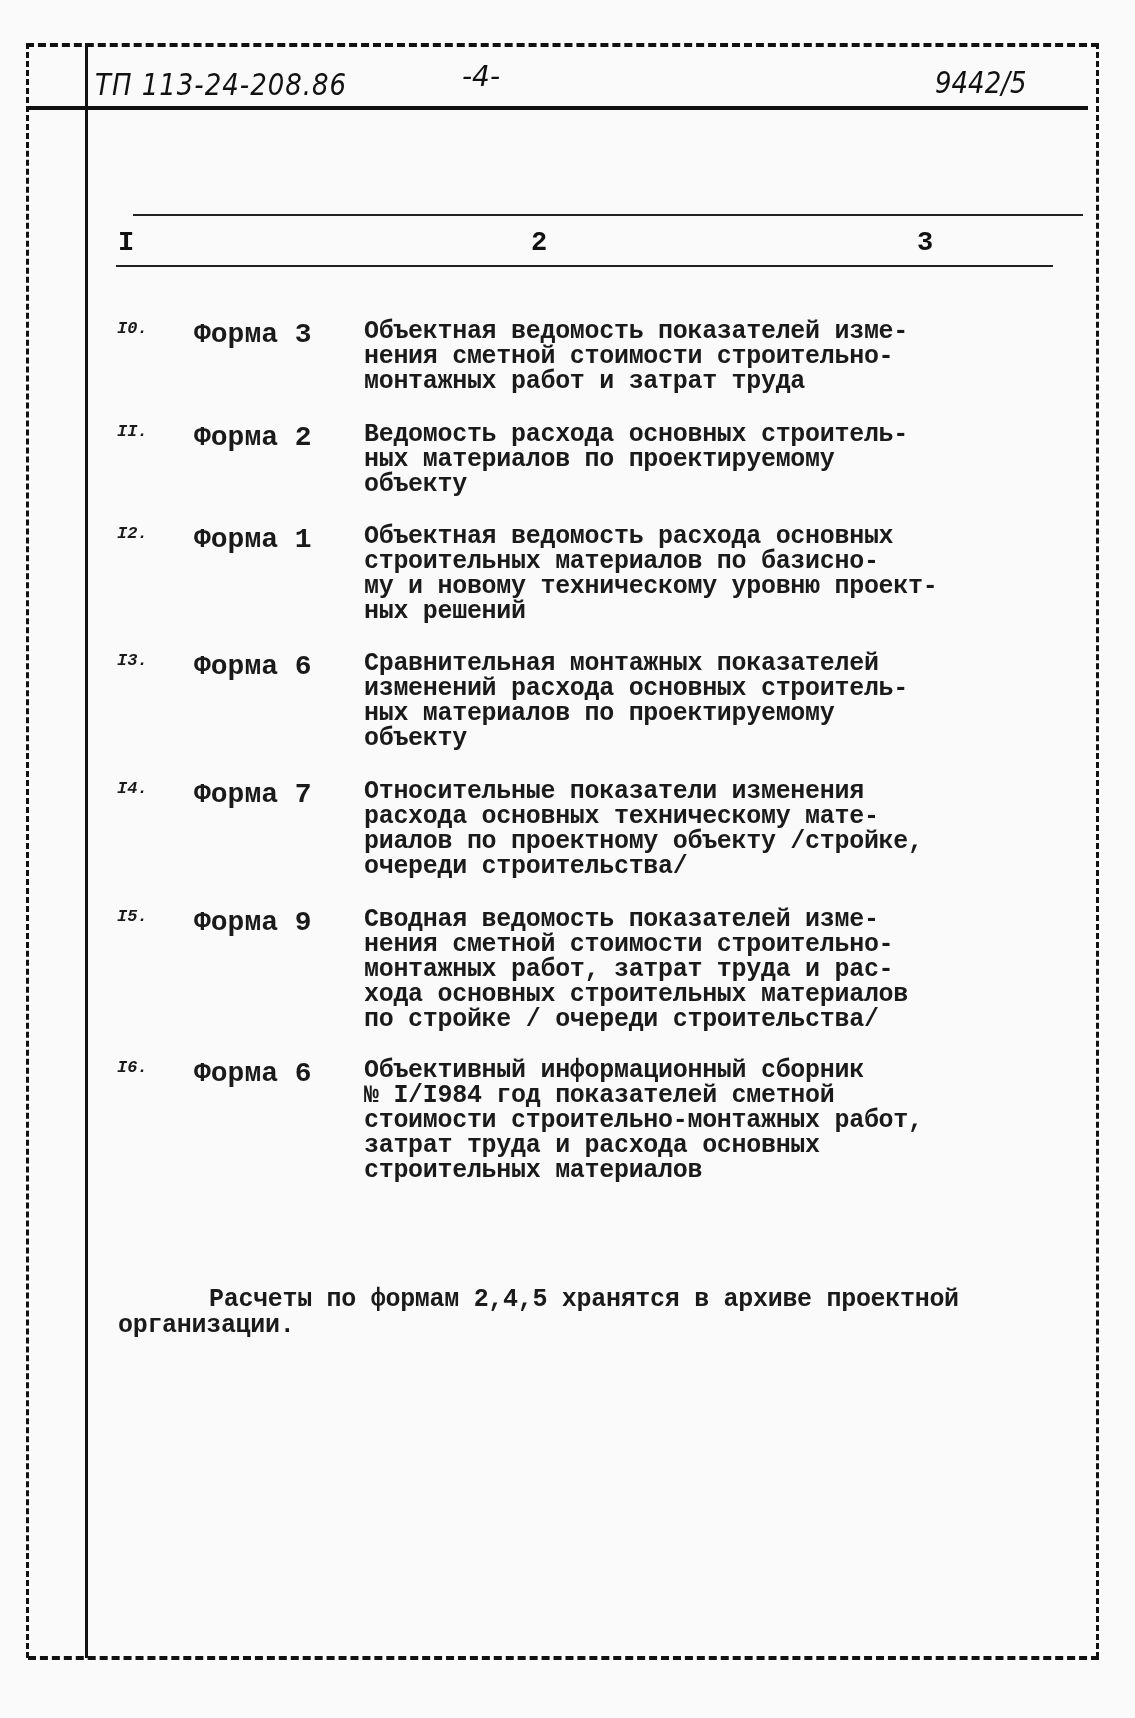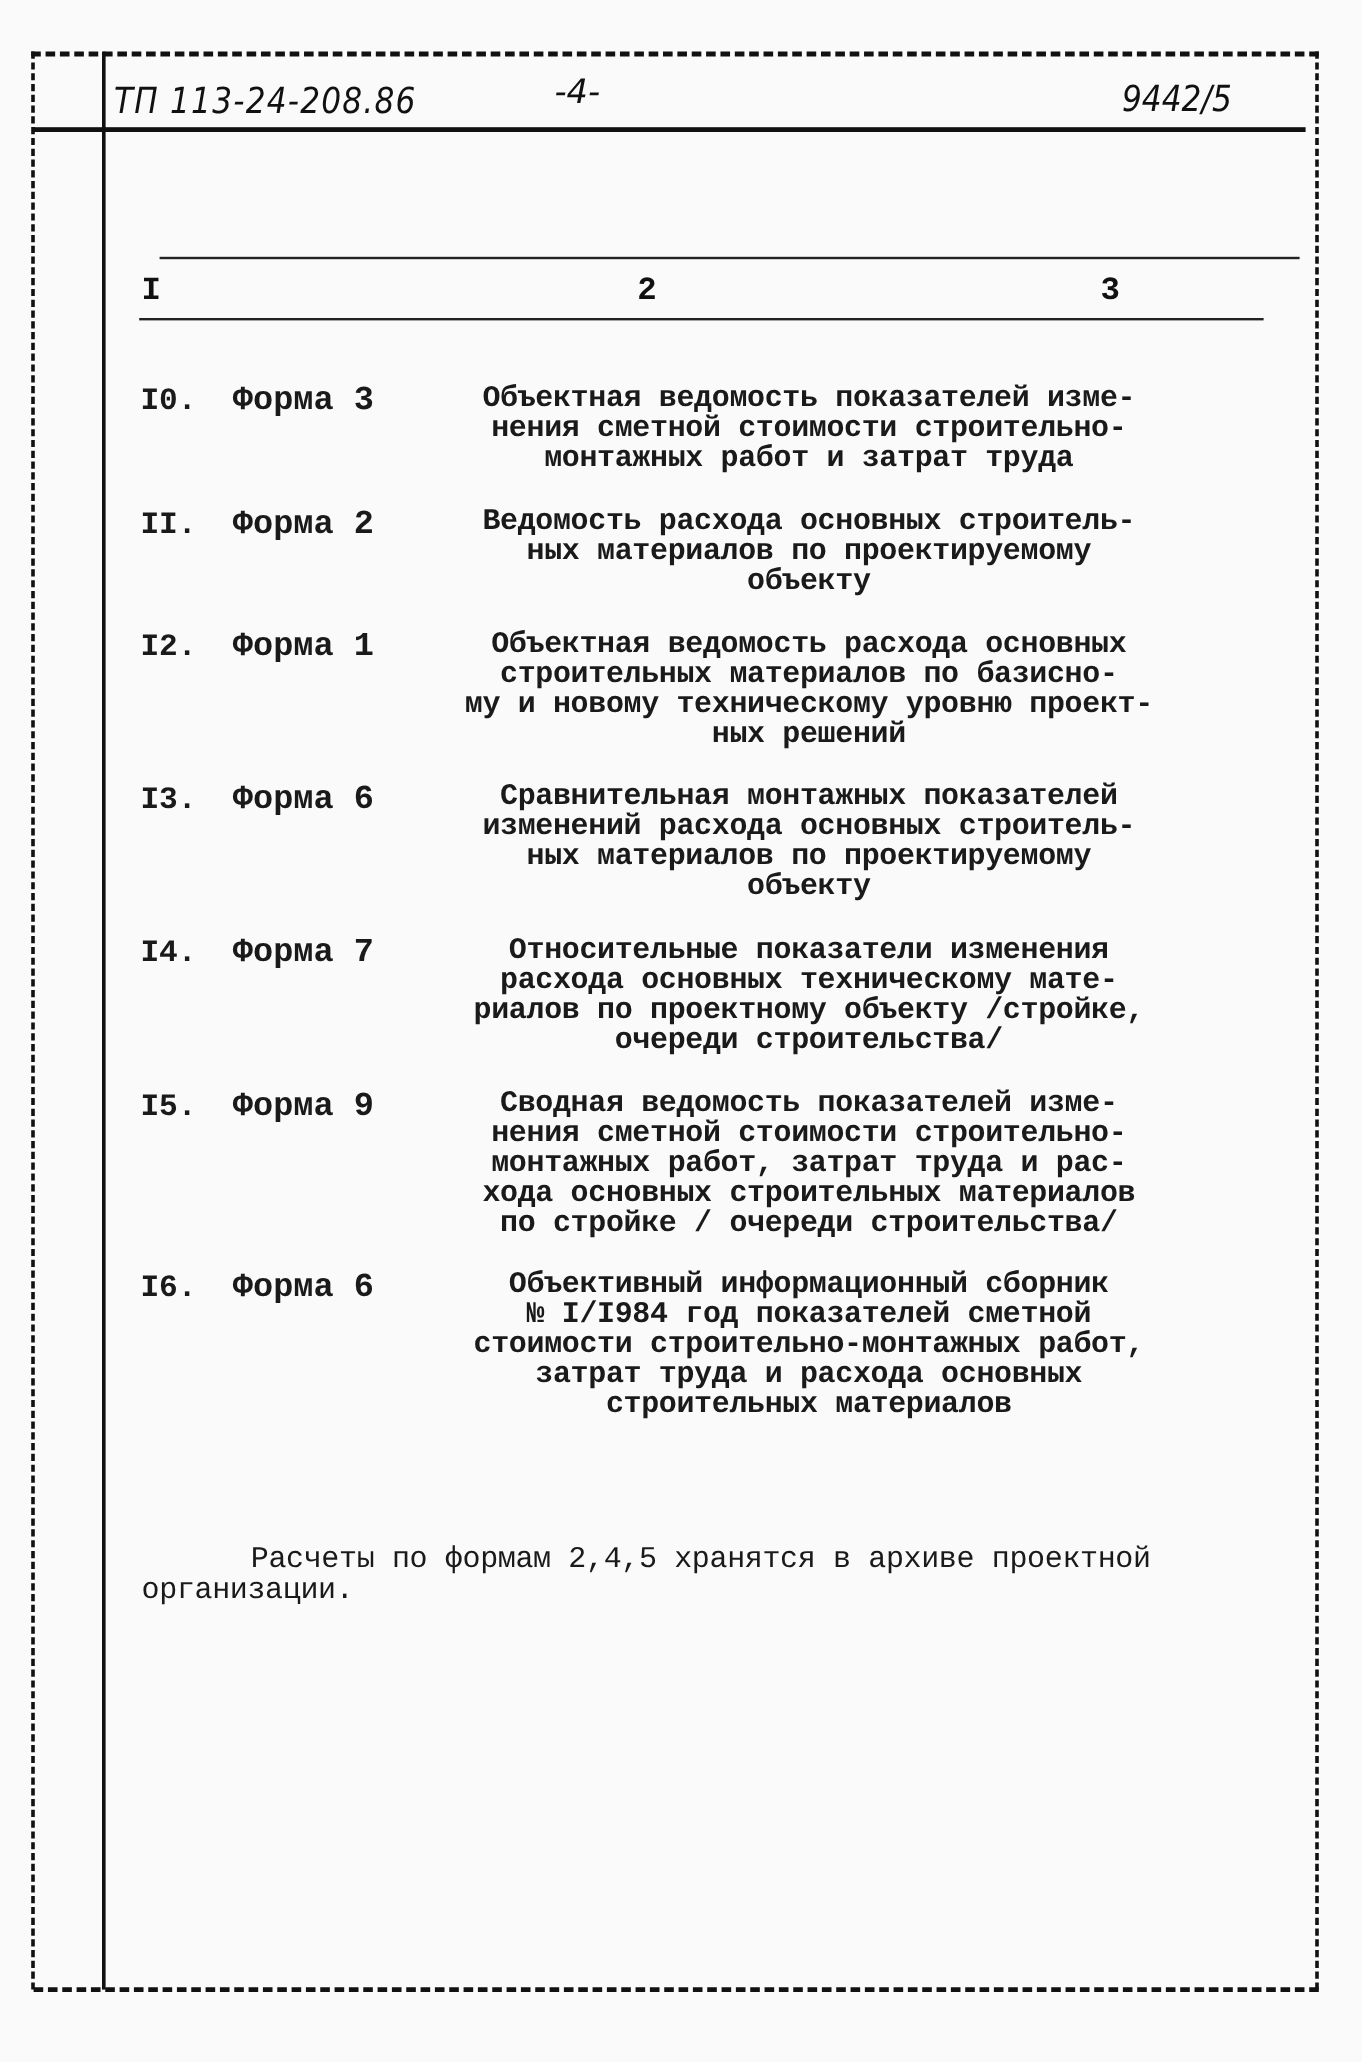--- a/index.html
+++ b/index.html
@@ -66,36 +66,35 @@
       position: absolute; top: 228px; font-size: 27px; font-weight: bold; color: #111;
     }
     .col-1 { left: 118px; }
     .col-2 { left: 531px; }
     .col-3 { left: 917px; }
 
     
     .entry { position: absolute; left: 0; width: 1135px; }
     .entry-num {
       position: absolute; left: 117px; top: 0;
-      font-size: 26px; font-weight: bold;
+      font-size: 17px; font-weight: bold; font-style: italic;
     }
     .entry-form {
       position: absolute; left: 194px; top: 0;
       font-size: 28px; font-weight: bold;
     }
     .entry-desc {
       position: absolute; left: 364px; top: 0; width: 620px;
       font-size: 25px; font-weight: bold; line-height: 25px;
       white-space: pre-line;
       letter-spacing: -0.3px;
-      text-align: center;
     }
     .footnote {
       position: absolute; left: 118px; top: 1287px; width: 900px;
-      font-size: 25px; font-weight: normal; line-height: 26px;
+      font-size: 25px; font-weight: bold; line-height: 26px;
       text-indent: 91px;
       letter-spacing: -0.3px;
     }
   </style>
 </head>
 <body>
 
 <div class="frame-top"></div>
 <div class="frame-bottom"></div>
 <div class="frame-left-outer"></div>

